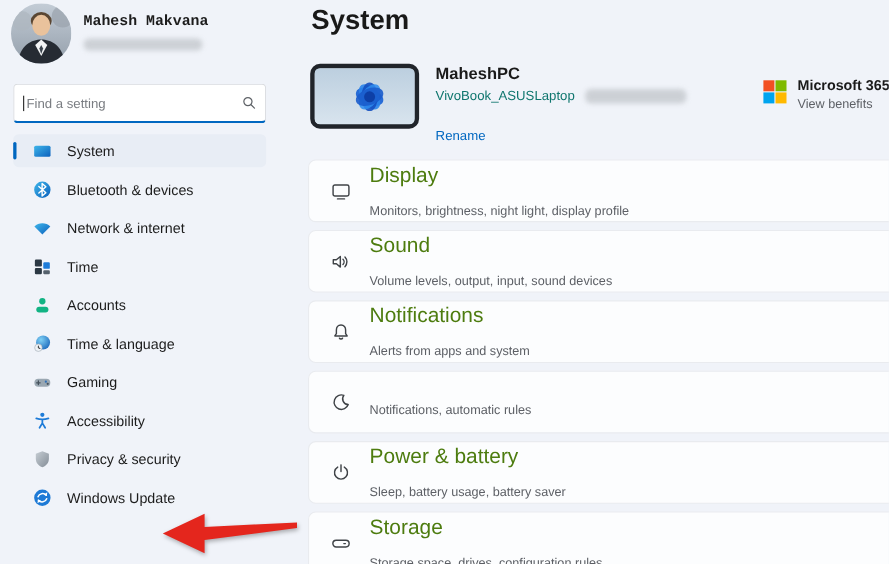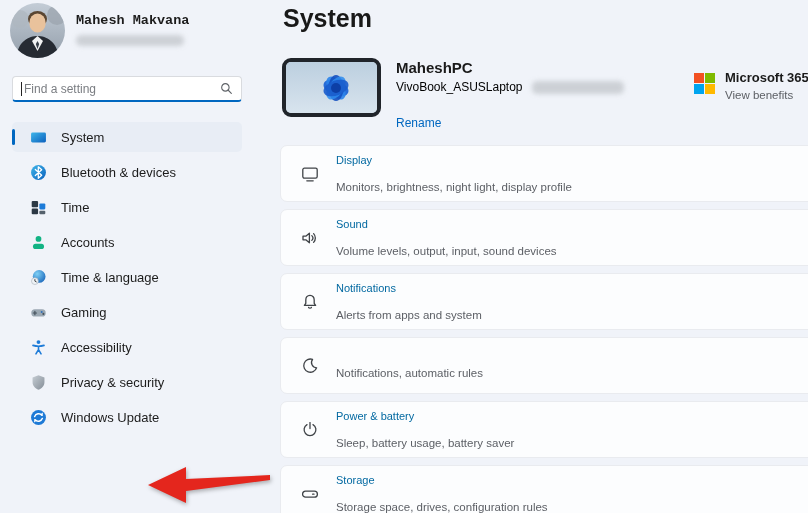--- a/index.html
+++ b/index.html
@@ -15,21 +15,21 @@
   .sidebar { position:absolute; left:0; top:0; width:260px; height:513px; }
 
   .user { position:absolute; left:10px; top:3px; display:flex; gap:11px; cursor:pointer; }
   .avatar { width:55px; height:55px; border-radius:50%; overflow:hidden; flex:none; }
   .user-meta { padding-top:10px; }
   .user-name { font-size:13.5px; font-weight:700; color:#1c1c1c;font-family:Liberation Mono, monospace; }
   .blur-bar { background:#c4c8cd; border-radius:5px; filter:blur(2.5px); opacity:.8; }
   .email-blur { width:108px; height:11px; margin-top:7px; }
 
   .search {
-    position:absolute; left:12px; top:76px; width:230px; height:26px;
+    position:absolute; left:12px; top:76px; width:230px; height:36px;
     background:#ffffff; border:1px solid #d9dbdf; border-bottom:2px solid #0067c0;
     border-radius:4px; display:flex; align-items:center; padding:0 8px;
   }
   .caret { width:1px; height:14px; background:#222; margin-right:2px; flex:none; }
   .search input {
     flex:1; border:none; outline:none; background:transparent;
     font-family:"Liberation Sans", sans-serif; font-size:12px; color:#1c1c1c; min-width:0;
   }
   .search input::placeholder { color:#7a7d82; }
   .mag { width:13px; height:13px; flex:none; }
@@ -49,37 +49,37 @@
   .page-title { position:absolute; left:283px; top:4px; font-size:25px; font-weight:700; color:#191919; }
 
   .device { position:absolute; left:282px; top:57px; height:62px; }
   .thumb {
     position:absolute; left:0; top:1px; width:99px; height:59px;
     border:4px solid #20242a; border-radius:9px; overflow:hidden; background:#c7d5e2;
   }
   .thumb svg { display:block; width:100%; height:100%; }
   .device-info { position:absolute; left:114px; top:2px; }
   .device-name { font-size:15px; font-weight:700; color:#1a1a1a; }
-  .device-model-row { margin-top:4px; display:flex; align-items:flex-end; gap:9px; font-size:12px; color:#000000; }
+  .device-model-row { margin-top:4px; display:flex; align-items:flex-end; gap:9px; font-size:12px; color:#0f766e; }
   .model-blur { width:92px; height:13px; }
   .rename { display:inline-block; margin-top:22px; font-size:12px; color:#0067c0; cursor:pointer; text-decoration:none; }
 
   .ms365 { position:absolute; left:694px; top:70px; display:flex; gap:10px; white-space:nowrap; }
   .ms-logo { display:grid; grid-template-columns:10px 10px; grid-template-rows:10px 10px; gap:1px; margin-top:3px; }
   .ms-logo i { display:block; }
   .ms-name { font-size:13px; font-weight:700; color:#1a1a1a; }
   .ms-link { display:block; margin-top:4px; font-size:11.5px; color:#5d6066; cursor:pointer; text-decoration:none; }
 
   .rows { position:absolute; left:280px; top:145px; width:540px; display:flex; flex-direction:column; gap:7px; }
   .row {
     height:57px; background:#fcfdfe; border:1px solid #e9ebef; border-radius:7px;
     display:flex; align-items:center; padding-left:19px; gap:16px; cursor:pointer;
   }
   .row-ic { width:20px; height:20px; flex:none; }
-  .row-title { font-size:11px; color:#0369a1; }
+  .row-title { font-size:19px; color:#4d7c0f; }
   .row-sub { font-size:11.5px; color:#5d6066; margin-top:15px; }
 
   .red-arrow {
     position:absolute; left:146px; top:464px; width:126px; height:40px;
     filter:drop-shadow(1px 2px 2px rgba(0,0,0,.3)); pointer-events:none;
   }
 </style>
 </head>
 <body>
 
@@ -235,20 +235,27 @@
   </div>
 
   <div class="nav-item">
 
     <svg class="nav-ic">
             <use href="#bluetooth-icon"></use>
           </svg>
     <span class="nav-label">Bluetooth &amp; devices</span>
   </div>
 
+  <div class="nav-item">
+
+    <svg class="nav-ic">
+            <use href="#network-icon"></use>
+          </svg>
+    <span class="nav-label">Network &amp; internet</span>
+  </div>
 
 
   <div class="nav-item">
 
     <svg class="nav-ic">
             <use href="#apps-icon"></use>
           </svg>
     <span class="nav-label">Time</span>
   </div>
 

